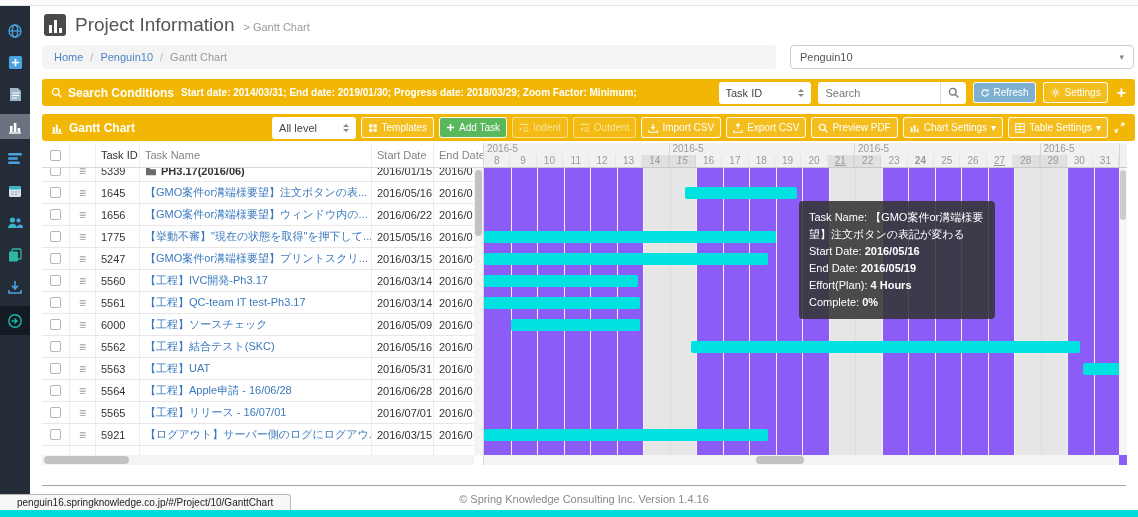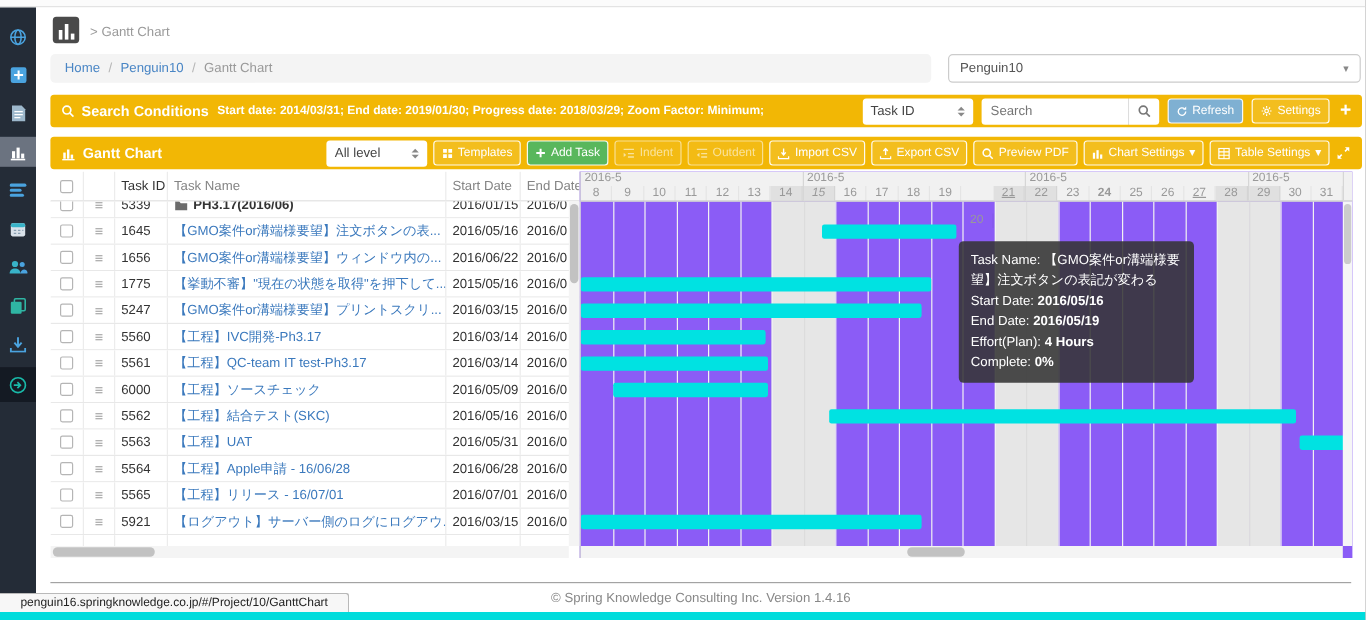--- a/index.html
+++ b/index.html
@@ -179,20 +179,21 @@
   </aside>
 
   <div class="main">
 
     <header class="app-header">
       <span class="app-logo">
           <i style="height:8px"></i>
           <i style="height:13px"></i>
           <i style="height:5px"></i>
         </span>
+      <span class="app-title">Project Information</span>
       <span class="app-sub">&gt; Gantt Chart</span>
     </header>
 
     <div class="crumb-row">
       <div class="breadcrumb">
         <span class="crumb-link">Home</span>
         <span class="crumb-sep">/</span>
         <span class="crumb-link">Penguin10</span>
         <span class="crumb-sep">/</span>
         <span class="crumb-cur">Gantt Chart</span>
@@ -544,21 +545,21 @@
               </div>
             </div>
             <div class="tl-week" style="width: 185.5px;">
               <div class="tl-month">2016-5</div>
               <div class="tl-days">
                 <div class="tl-day wknd" style="width: 26.5px; font-style: italic;">15</div>
                 <div class="tl-day" style="width: 26.5px;">16</div>
                 <div class="tl-day" style="width: 26.5px;">17</div>
                 <div class="tl-day" style="width: 26.5px;">18</div>
                 <div class="tl-day" style="width: 26.5px;">19</div>
-                <div class="tl-day" style="width: 26.5px; margin-top: 23px;">20</div>
+                <div class="tl-day" style="width: 26.5px;">20</div>
                 <div class="tl-day wknd" style="width: 26.5px; text-decoration: underline;">21</div>
               </div>
             </div>
             <div class="tl-week" style="width: 185.5px;">
               <div class="tl-month">2016-5</div>
               <div class="tl-days">
                 <div class="tl-day wknd" style="width: 26.5px;">22</div>
                 <div class="tl-day" style="width: 26.5px;">23</div>
                 <div class="tl-day" style="width: 26.5px; font-weight: bold;">24</div>
                 <div class="tl-day" style="width: 26.5px;">25</div>

